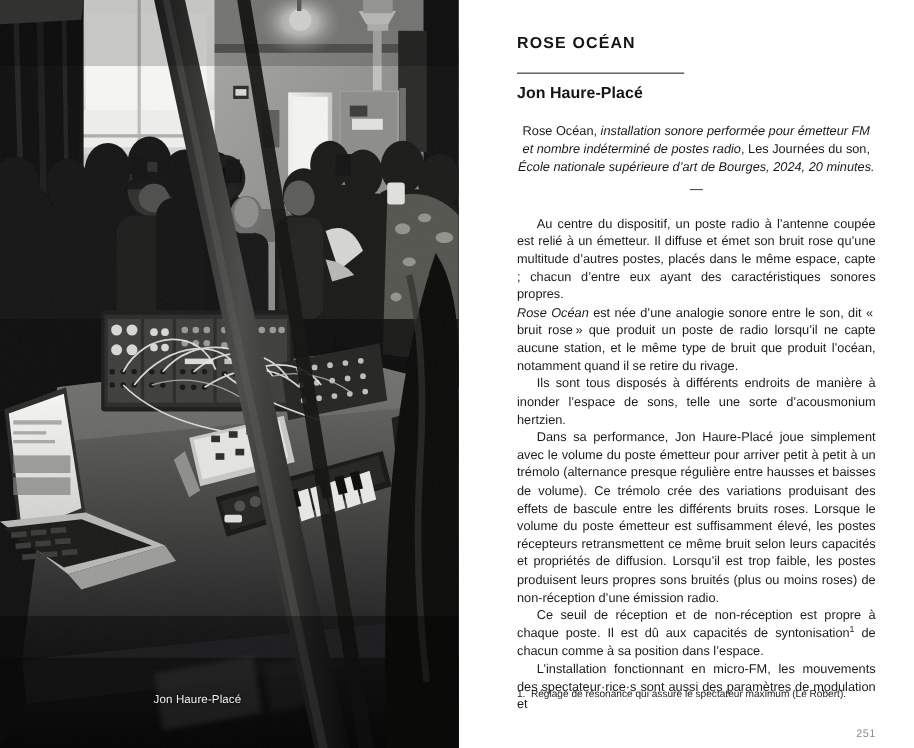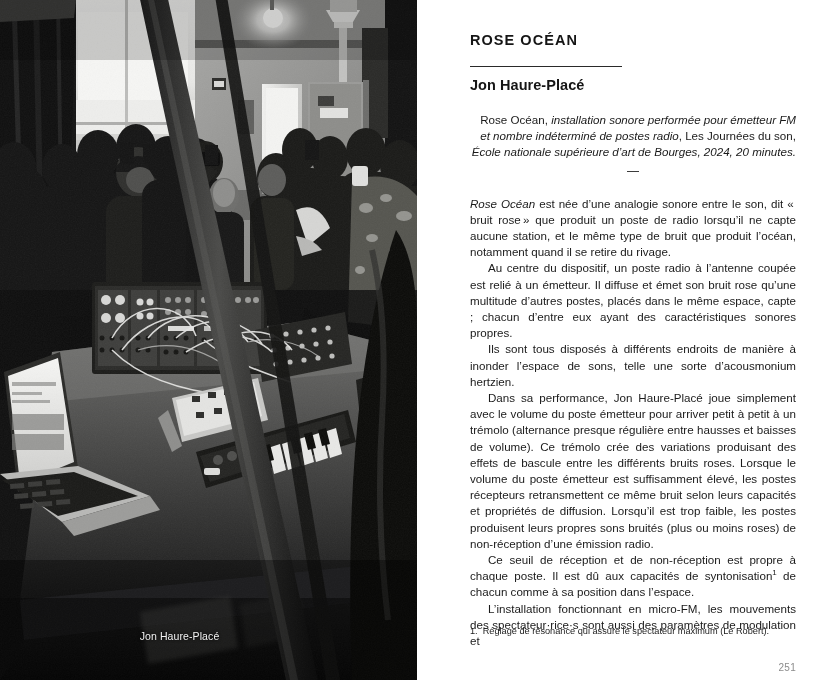--- a/index.html
+++ b/index.html
@@ -102,21 +102,21 @@
     position: absolute;
     top: 112px;
     left: 0;
     width: 326px;
   }
 
   p.caption-meta {
     margin: 0;
     font-size: 11.6px;
     line-height: 16.2px;
-    text-align: right;
+    text-align: center;
     color: #1a1a1a;
     font-style: normal;
   }
   p.caption-meta i { font-style: italic; }
 
   .dash-sep {
     margin: 3px 0 2px 0;
     text-align: center;
     font-size: 12px;
     line-height: 14px;
@@ -581,23 +581,23 @@
 
     <div class="body-block">
 
       <p class="caption-meta"><span>Rose Océan, </span><i>installation sonore performée pour émetteur FM et nombre indéterminé de postes radio</i><span>, Les Journées du son, </span><i>École nationale supérieure d’art de Bourges, 2024, 20 minutes.</i></p>
 
       <div class="dash-sep">—</div>
 
 
       <div class="gap-lg"></div>
 
+      <p class="body-par">Au centre du dispositif, un poste radio à l’antenne coupée est relié à un émetteur. Il diffuse et émet son bruit rose qu’une multitude d’autres postes, placés dans le même espace, capte ; chacun d’entre eux ayant des caractéristiques sonores propres.</p>
+
       <p class="body-par no-indent"><i>Rose Océan</i><span> est née d’une analogie sonore entre le son, dit « bruit rose » que produit un poste de radio lorsqu’il ne capte aucune station, et le même type de bruit que produit l’océan, notamment quand il se retire du rivage.</span></p>
-
-      <p class="body-par">Au centre du dispositif, un poste radio à l’antenne coupée est relié à un émetteur. Il diffuse et émet son bruit rose qu’une multitude d’autres postes, placés dans le même espace, capte ; chacun d’entre eux ayant des caractéristiques sonores propres.</p>
 
       <p class="body-par">Ils sont tous disposés à différents endroits de manière à inonder l’espace de sons, telle une sorte d’acousmonium hertzien.</p>
 
       <p class="body-par">Dans sa performance, Jon Haure-Placé joue simplement avec le volume du poste émetteur pour arriver petit à petit à un trémolo (alternance presque régulière entre hausses et baisses de volume). Ce trémolo crée des variations produisant des effets de bascule entre les différents bruits roses. Lorsque le volume du poste émetteur est suffisamment élevé, les postes récepteurs retransmettent ce même bruit selon leurs capacités et propriétés de diffusion. Lorsqu’il est trop faible, les postes produisent leurs propres sons bruités (plus ou moins roses) de non-réception d’une émission radio.</p>
 
       <p class="body-par"><span>Ce seuil de réception et de non-réception est propre à chaque poste. Il est dû aux capacités de syntonisation</span><sup>1</sup><span> de chacun comme à sa position dans l’espace.</span></p>
 
       <p class="body-par">L’installation fonctionnant en micro-FM, les mouvements des spectateur·rice·s sont aussi des paramètres de modulation et</p>
 
     </div>

